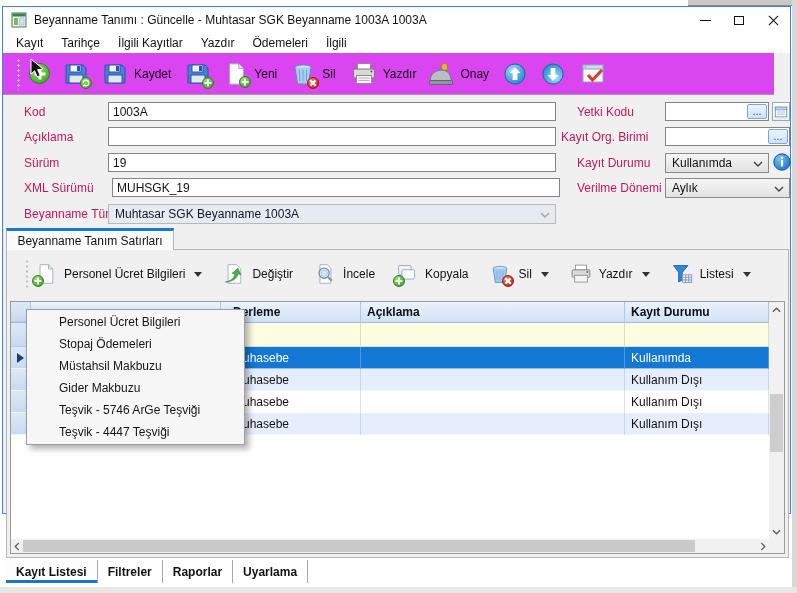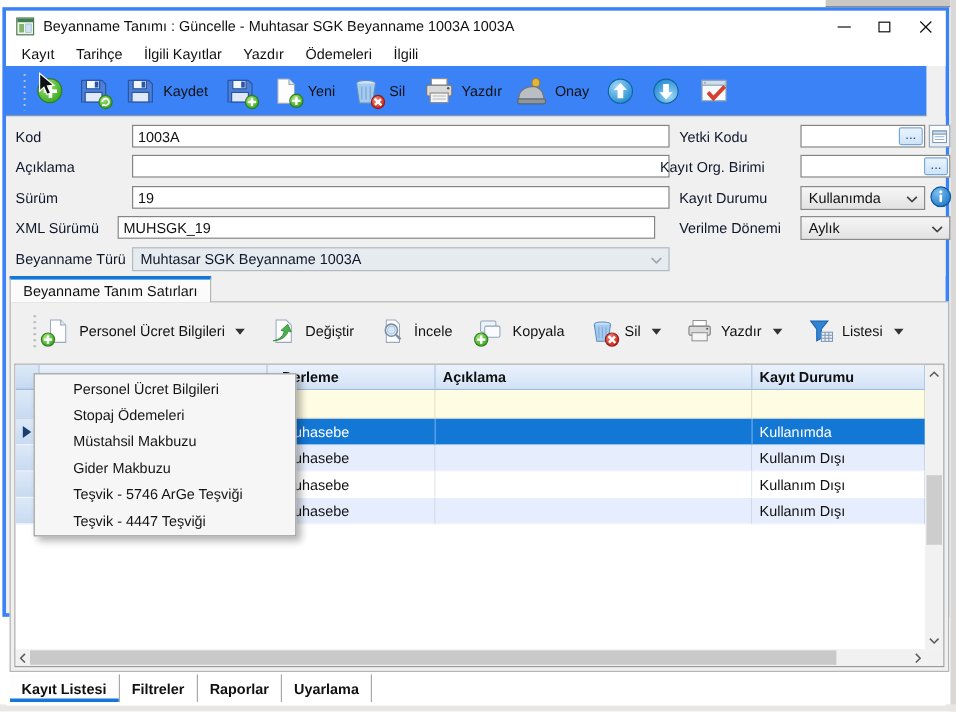--- a/index.html
+++ b/index.html
@@ -4,40 +4,40 @@
 <style>
   * { box-sizing: border-box; margin: 0; padding: 0; font-family: "Liberation Sans", sans-serif; }
   html,body { width: 797px; height: 593px; }
   body { position: relative; background:#ffffff; overflow:hidden; font-size:12px; color:#1a1a1a; }
 
   
   .bg-topright { position:absolute; left:688px; top:0; width:104px; height:6px; background:#ccc9c5; border-bottom:1px solid #8f8b87; }
   .bg-right { position:absolute; left:792px; top:0; width:5px; height:593px; background:#dad8d6; }
   .bg-bottom { position:absolute; left:0; top:587px; width:797px; height:6px; background:#e9e7e5; }
 
-  .window { position:absolute; left:2px; top:6px; width:789px; height:508px; background:#f0f0f0; border:3px solid #3b82f6; }
+  .window { position:absolute; left:2px; top:6px; width:789px; height:508px; background:#f0f0f0; border:1px solid #3b82f6; }
 
   
   .titlebar { position:absolute; left:0; top:0; right:0; height:26px; background:#ffffff; display:flex; align-items:center; padding-left:8px; }
   .titlebar .wicon { width:16px; height:16px; margin-right:7px; flex:0 0 auto; }
   .title-text { font-size:12px; color:#111; white-space:nowrap; }
   .win-controls { position:absolute; right:0; top:0; height:26px; display:flex; }
   .win-btn { width:34px; height:26px; display:flex; align-items:center; justify-content:center; }
   .glyph-min { width:11px; height:1px; background:#111; display:block; }
   .glyph-max { width:10px; height:9px; border:1px solid #111; display:block; }
   .glyph-close { position:relative; width:11px; height:11px; display:block; }
   .glyph-close::before,.glyph-close::after { content:""; position:absolute; left:-1px; top:5px; width:13px; height:1px; background:#111; }
   .glyph-close::before { transform:rotate(45deg);} .glyph-close::after { transform:rotate(-45deg);}
 
   
   .menubar { position:absolute; left:0; top:26px; right:0; height:20px; background:#ffffff; display:flex; align-items:center; padding-left:4px; }
   .menu-item { padding:2px 9px; color:#111; }
 
   
-  .toolbar { position:absolute; left:0; top:46px; right:16px; height:42px; background:#3b82f6; border-bottom:1px solid #9b9b9b; display:flex; align-items:center; padding-left:13px; }
+  .toolbar { position:absolute; left:0; top:46px; right:16px; height:42px; background:#d946ef; border-bottom:1px solid #9b9b9b; display:flex; align-items:center; padding-left:13px; }
   .toolbar .grip { width:5px; height:32px; margin-right:8px; background-image:radial-gradient(circle, #bdbdbd 1px, transparent 1.2px); background-size:5px 5px; }
   .tb-btn { display:flex; align-items:center; gap:6px; }
   .iconwrap { position:relative; display:inline-block; line-height:0; }
   .ic26 { width:26px; height:26px; } .ic24 { width:24px; height:24px; } .ic22 { width:22px; height:22px; }
   .tb-label { font-size:12px; color:#111; white-space:nowrap; }
 
   .badge { position:absolute; width:12px; height:12px; border-radius:50%; border:1px solid #2e7d1f;
            background:radial-gradient(circle at 35% 30%, #a6e171, #3fae2a 75%); right:-3px; bottom:-2px; }
   .badge::before,.badge::after { content:""; position:absolute; background:#fff; left:50%; top:50%; transform:translate(-50%,-50%); }
   .badge::before { width:7px; height:2px; } .badge::after { width:2px; height:7px; }
@@ -49,21 +49,21 @@
   .badge.refresh::before,.badge.refresh::after { display:none; }
   .plus-circle { position:relative; display:inline-block; width:21px; height:21px; border-radius:50%; border:1px solid #2e7d1f;
                  background:radial-gradient(circle at 35% 30%, #a6e171, #3fae2a 75%); }
   .plus-circle::before,.plus-circle::after { content:""; position:absolute; background:#fff; left:50%; top:50%; transform:translate(-50%,-50%); }
   .plus-circle::before { width:11px; height:3px; } .plus-circle::after { width:3px; height:11px; }
 
   .mouse-cursor { position:absolute; left:22px; top:50px; width:22px; height:24px; z-index:90; }
 
   
   .form { position:absolute; left:0; top:88px; right:0; height:133px; background:#f0f0f0; }
-  .flabel { position:absolute; color:#0f172a; white-space:nowrap; }
+  .flabel { position:absolute; color:#be185d; white-space:nowrap;margin-left:13px; }
   .tbox { position:absolute; height:19px; background:#fff; border:1px solid #848484; font-size:12px; padding:0 4px; color:#111; }
   .combo { position:absolute; height:20px; border:1px solid #8a8a8a; background:linear-gradient(#f6f6f6,#e2e2e2); display:flex; align-items:center; padding:0 20px 0 6px; color:#111; }
   .combo.disabled { background:#e6ebf0; border-color:#b2bac2; color:#0f172a; }
   .combo .chev { position:absolute; right:5px; top:7px; }
   .ellipsis-btn { position:absolute; right:1px; top:1px; bottom:1px; width:20px; background:linear-gradient(#eaf3fd,#cfe3f8); border:1px solid #79a7dc; border-radius:2px; font-size:11px; line-height:12px; text-align:center; color:#194f86; }
   .mini-btn { position:absolute; width:18px; height:19px; border:1px solid #9aa8b6; background:linear-gradient(#fcfdfe,#e8eef4); display:flex; align-items:center; justify-content:center; }
 
   
   .tab-active { position:absolute; left:3px; top:221px; width:168px; height:22px; background:#fbfbfb; border:1px solid #b6b6b6; border-bottom:none; border-top:3px solid #1377d6; z-index:5; display:flex; align-items:center; justify-content:center; color:#111; }
   .panel { position:absolute; left:3px; top:242px; width:783px; height:309px; border:1px solid #b6b6b6; background:#f0f0f0; }
@@ -303,21 +303,21 @@
     <span class="flabel" style="left:8px; top:10px;">Kod</span>
     <input class="tbox" style="left: 105px; top: 7px; width: 448px;" value="1003A">
 
     <span class="flabel" style="left:8px; top:35px;">Açıklama</span>
     <input class="tbox" style="left: 105px; top: 32px; width: 448px;" value="">
 
     <span class="flabel" style="left:8px; top:61px;">Sürüm</span>
     <input class="tbox" style="left: 105px; top: 58px; width: 448px;" value="19">
 
     <span class="flabel" style="left:8px; top:86px;">XML Sürümü</span>
-    <input class="tbox" style="left: 93px; top: 83px; width: 448px;" value="MUHSGK_19">
+    <input class="tbox" style="left: 109px; top: 83px; width: 448px;" value="MUHSGK_19">
 
     <span class="flabel" style="left:8px; top:112px;">Beyanname Türü</span>
     <div class="combo disabled" style="left:105px; top:109px; width:448px;">
       <span>Muhtasar SGK Beyanname 1003A</span>
       <span class="chev">
           <svg width="10" height="6" viewBox="0 0 10 6">
             <path d="M1 1 l4 4 4-4" fill="none" stroke="#9aa4ae" stroke-width="1.4"></path>
           </svg>
         </span>
     </div>

